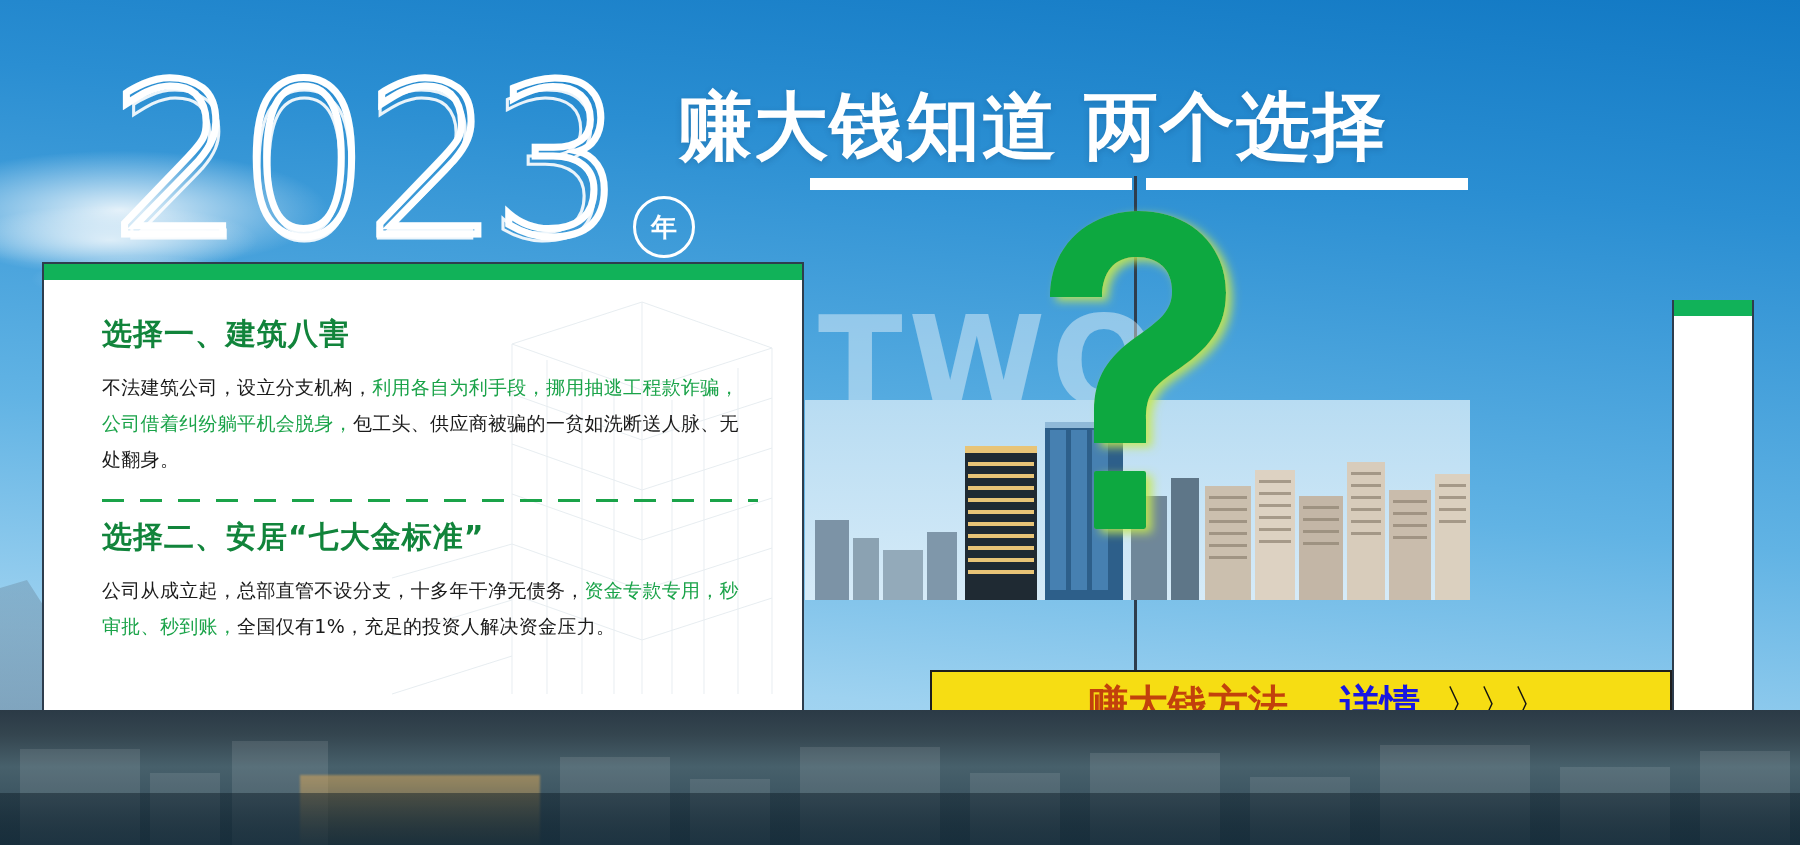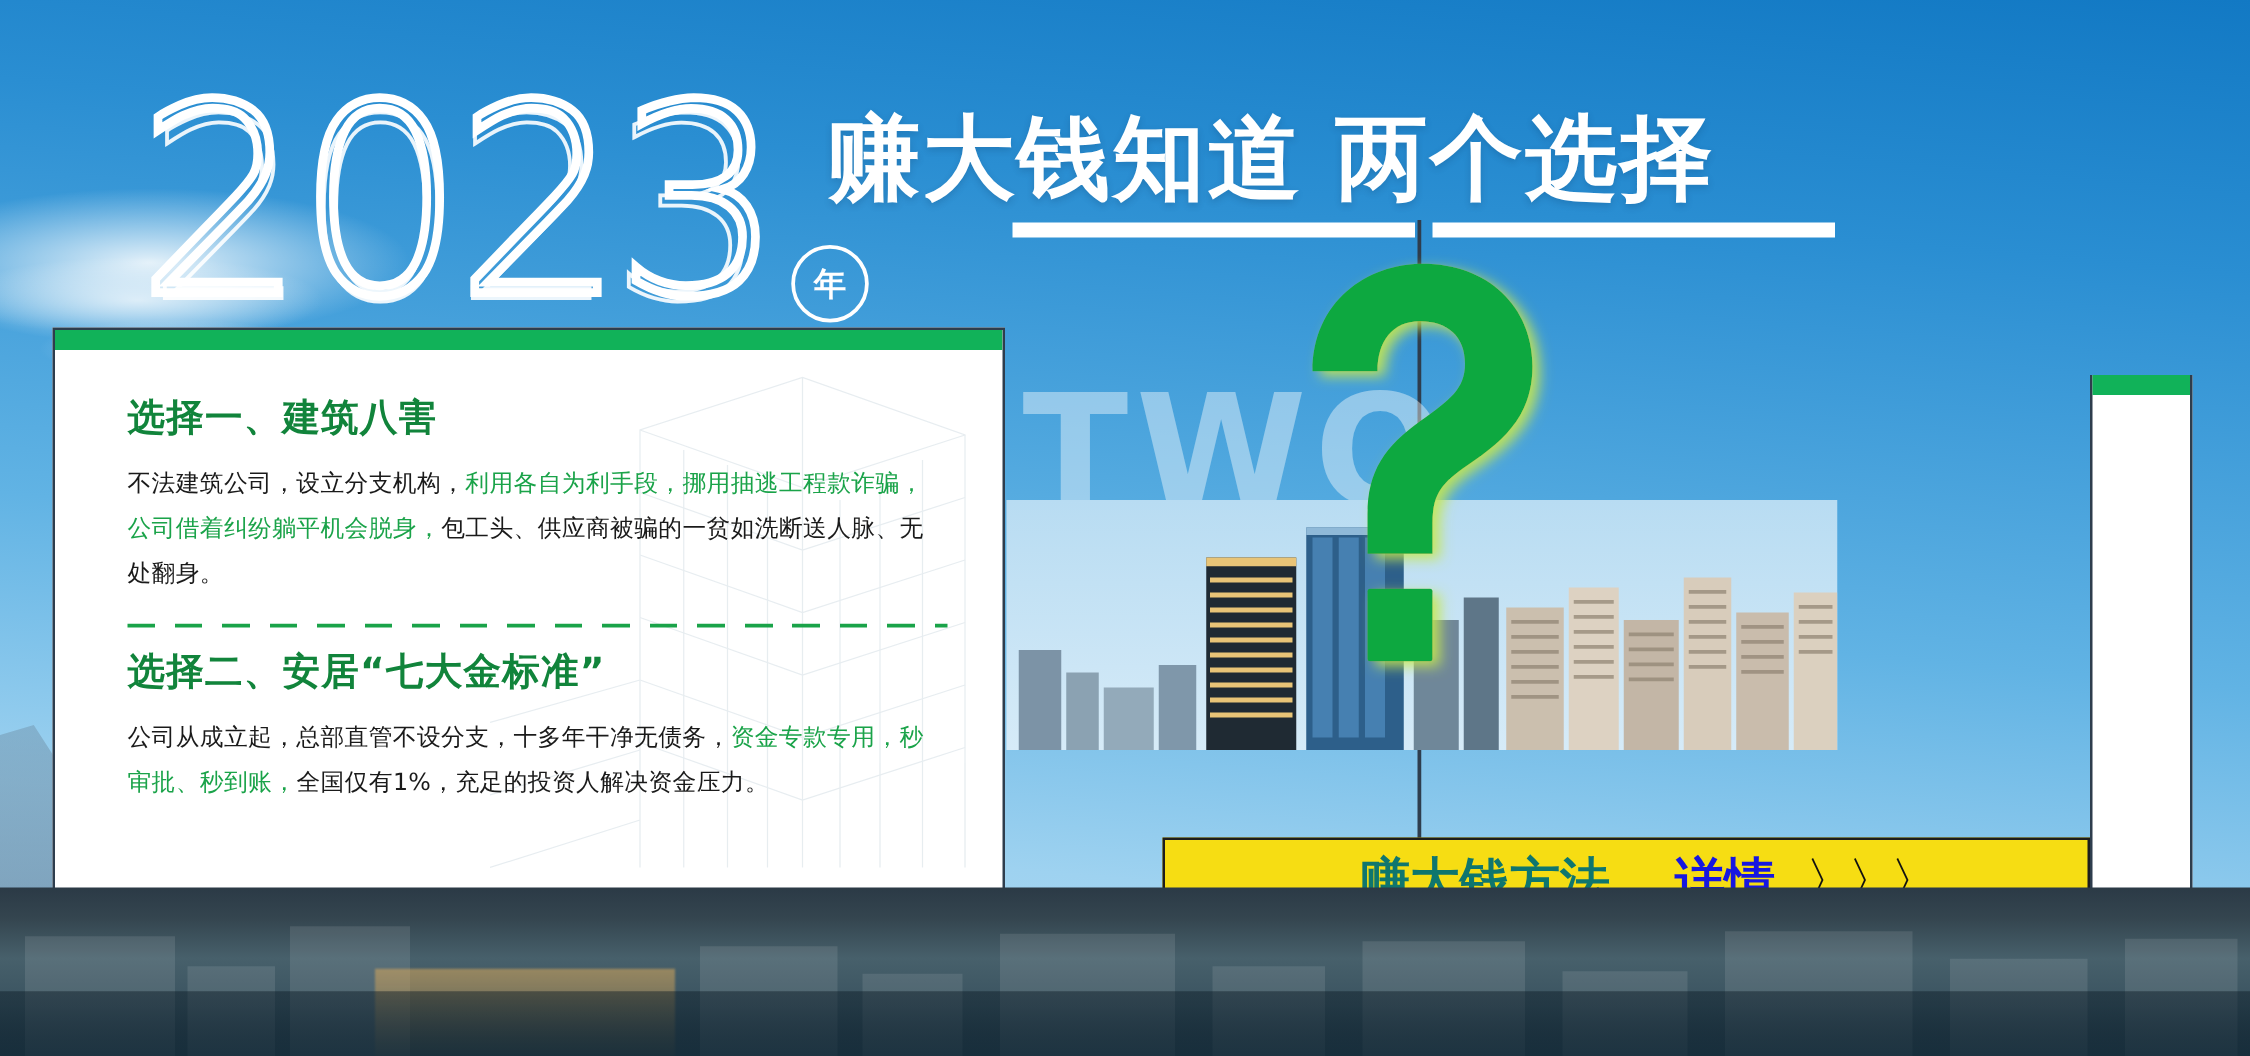--- a/index.html
+++ b/index.html
@@ -65,21 +65,21 @@
   #year-badge {
     position:absolute; left:633px; top:196px; width:62px; height:62px;
     border:3px solid #ffffff; border-radius:50%;
     color:#fff; font-size:26px; font-weight:700;
     display:flex; align-items:center; justify-content:center;
     font-family:"DejaVu Sans",sans-serif;
   }
 
   
   #headline {
-    position:absolute; left:662px; top:78px;
+    position:absolute; left:678px; top:78px;
     font-size:74px; font-weight:800; color:#ffffff;
     letter-spacing:2px; white-space:nowrap;
     font-family:"DejaVu Sans",sans-serif;
     text-shadow:0 2px 6px rgba(0,40,80,.18);
   }
   #headline .gap { display:inline-block; width:26px; }
   #rule-left {
     position:absolute; left:810px; top:178px; width:322px; height:12px; background:#fff;
   }
   #rule-right {
@@ -112,21 +112,21 @@
   }
   #qmark svg { width:100%; height:100%; overflow:visible; }
 
   
   #cta {
     position:absolute; left:930px; top:670px; width:742px; height:68px;
     background:#f6dd13; border:2px solid #1d1d1d;
     display:flex; align-items:center; justify-content:center; gap:52px;
   }
   #cta .t1 {
-    font-size:40px; font-weight:800; color:#0f766e;
+    font-size:40px; font-weight:800; color:#c2410c;
     font-family:"DejaVu Sans",sans-serif; white-space:nowrap;margin-left:32px;
   }
   #cta .t2grp { display:flex; align-items:center; gap:24px; }
   #cta .t2 {
     font-size:40px; font-weight:800; color:#1717e0;
     font-family:"DejaVu Sans",sans-serif; white-space:nowrap;
   }
   #cta .arrows {
     font-size:40px; font-weight:400; color:#111; letter-spacing:-6px;
     font-family:"DejaVu Sans",sans-serif;

